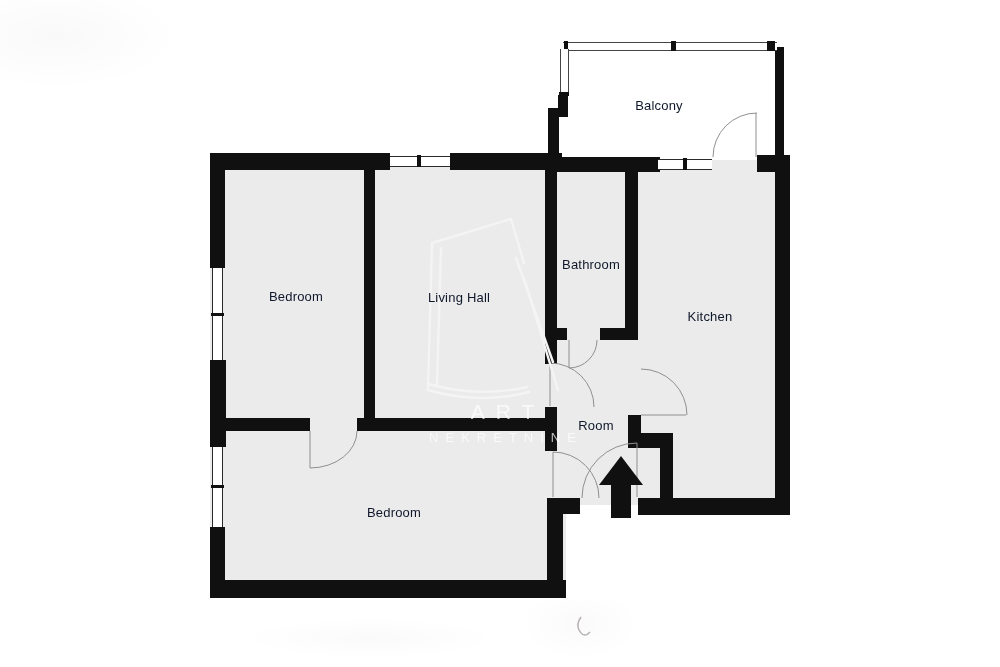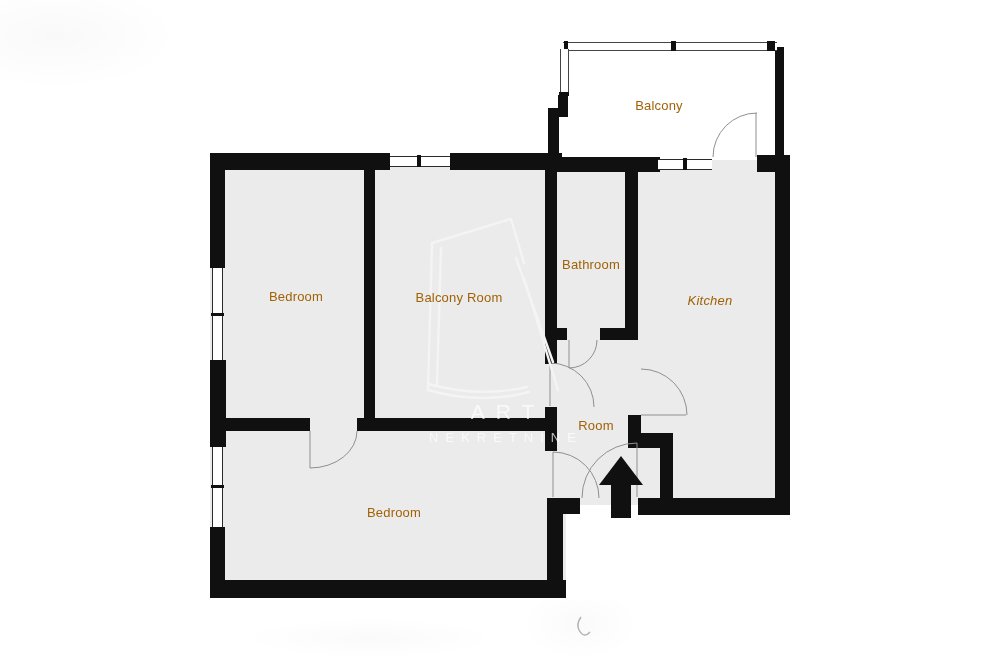--- a/index.html
+++ b/index.html
@@ -8,21 +8,21 @@
   .floor{position:absolute;background:#ebebeb;}
   .wall{position:absolute;background:#101010;}
   
   .win-v{position:absolute;background:#ffffff;border-left:1px solid #2a2a2a;border-right:1px solid #2a2a2a;}
   .win-h{position:absolute;background:#ffffff;border-top:1px solid #2a2a2a;border-bottom:1px solid #2a2a2a;}
   .tick{position:absolute;background:#101010;}
   
   .rail-h{position:absolute;background:#ffffff;border-top:1px solid #444;border-bottom:1px solid #444;}
   .rail-v{position:absolute;background:#ffffff;border-left:1px solid #444;border-right:1px solid #444;}
   .overlay{position:absolute;left:0;top:0;width:1000px;height:667px;pointer-events:none;}
-  .room-label{position:absolute;transform:translate(-50%,-50%);font-size:13px;color:#a16207;
+  .room-label{position:absolute;transform:translate(-50%,-50%);font-size:13px;color:#0f172a;
               letter-spacing:.2px;white-space:nowrap;}
   .wm-text{position:absolute;transform:translate(-50%,-50%);color:rgba(255,255,255,.72);
            white-space:nowrap;font-weight:400;}
   .wm-line1{font-size:21px;letter-spacing:11px;}
   .wm-line2{font-size:13px;letter-spacing:7px;}
   .arrow-head{position:absolute;width:0;height:0;
               border-left:22px solid transparent;border-right:22px solid transparent;
               border-bottom:29px solid #101010;}
   .arrow-stem{position:absolute;background:#101010;}
   .smudge{position:absolute;pointer-events:none;}
@@ -107,23 +107,23 @@
       <path d="M428,390 Q480,405 529,392"></path>
     </g>
     <path d="M581,617 q-5,7 -2,13 q5,9 11,2" stroke="#b9b4b4" stroke-width="1.5" fill="none"></path>
   </svg>
 
   <div class="arrow-head" style="left:599px;top:456px;"></div>
   <div class="arrow-stem" style="left:611px;top:484px;width:20px;height:34px;"></div>
 
   <div class="room-label" style="left:659px;top:105px;">Balcony</div>
   <div class="room-label" style="left:296px;top:296px;">Bedroom</div>
-  <div class="room-label" style="left:459px;top:297px;">Balcony Room</div>
+  <div class="room-label" style="left:459px;top:297px;">Living Hall</div>
   <div class="room-label" style="left:591px;top:250px;margin-top:14px;">Bathroom</div>
-  <div class="room-label" style="left:710px;top:300px;font-style:italic;">Kitchen</div>
+  <div class="room-label" style="left:710px;top:316px;">Kitchen</div>
   <div class="room-label" style="left:596px;top:425px;">Room</div>
   <div class="room-label" style="left:394px;top:512px;">Bedroom</div>
 
   <div class="wm-text wm-line1" style="left:508px;top:412px;">ART</div>
   <div class="wm-text wm-line2" style="left:506px;top:437px;">NEKRETNINE</div>
 
   <div class="smudge" style="left:0;top:0;width:180px;height:90px;background:radial-gradient(ellipse at 30% 40%, rgba(0,0,0,0.025), rgba(0,0,0,0) 70%);"></div>
   <div class="smudge" style="left:240px;top:618px;width:260px;height:40px;background:radial-gradient(ellipse at 50% 50%, rgba(0,0,0,0.02), rgba(0,0,0,0) 70%);"></div>
   <div class="smudge" style="left:520px;top:600px;width:120px;height:60px;background:radial-gradient(ellipse at 50% 40%, rgba(0,0,0,0.02), rgba(0,0,0,0) 70%);"></div>
 

